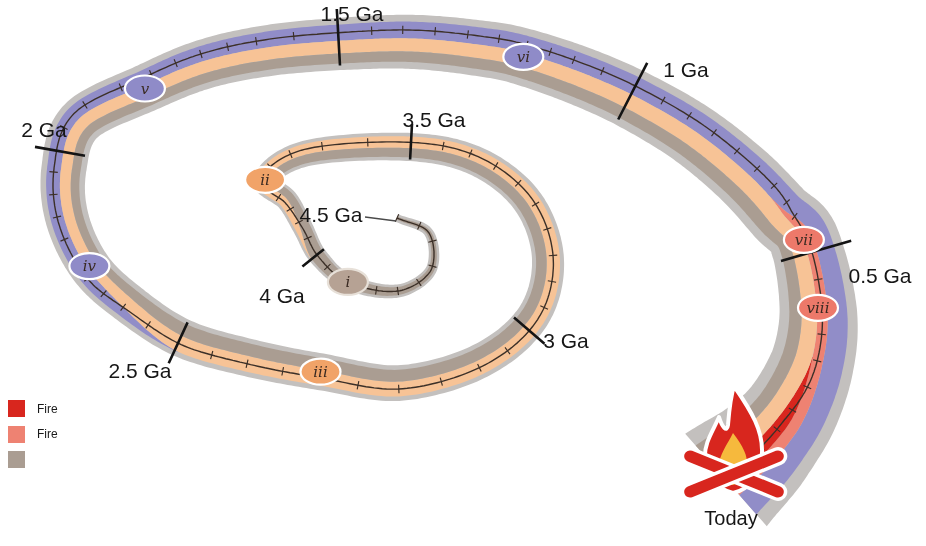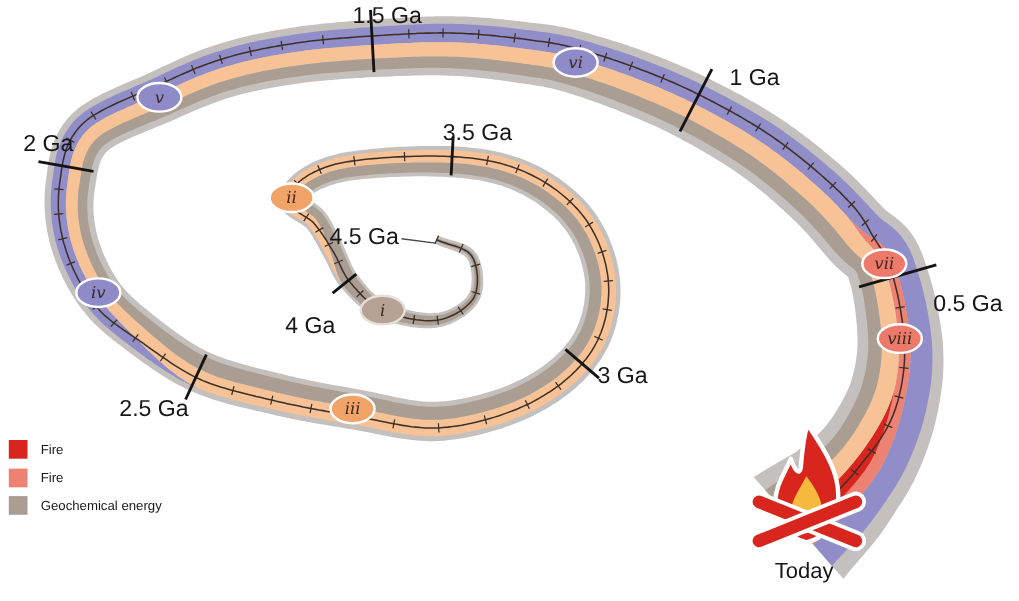--- a/index.html
+++ b/index.html
@@ -87,16 +87,15 @@
     <div class="legend-row">
       <span class="swatch" style="background: rgb(216, 38, 30);"></span>
       <span class="legend-label">Fire</span>
     </div>
     <div class="legend-row">
       <span class="swatch" style="background: rgb(238, 130, 114);"></span>
       <span class="legend-label">Fire</span>
     </div>
     <div class="legend-row">
       <span class="swatch" style="background: rgb(170, 157, 146);"></span>
-      <span class="legend-label">Geochemical energy</span>
     </div>
   </div>
 </div>
 
 </body></html>

